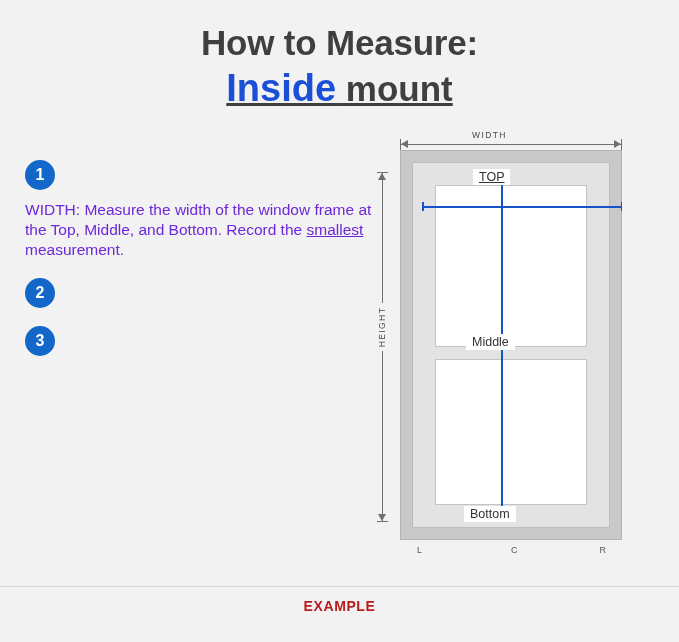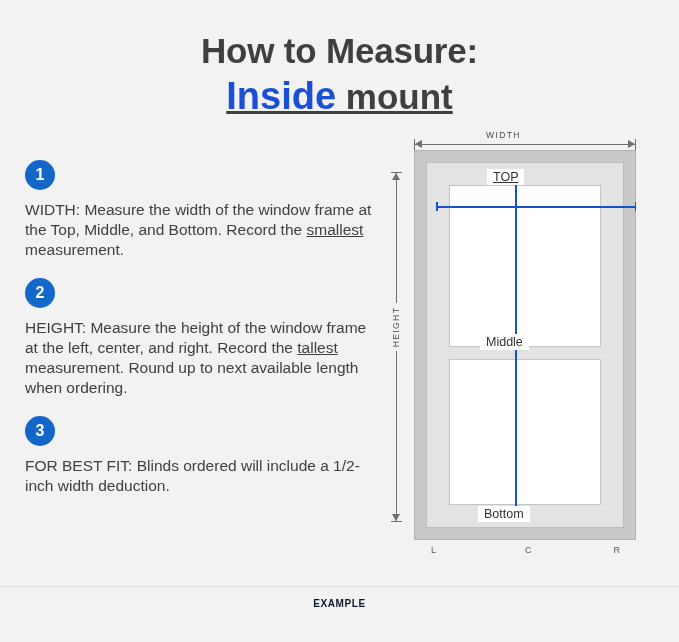--- a/index.html
+++ b/index.html
@@ -21,21 +21,20 @@
     background: #f2f2f2;
   }
 
   
   .title-block {
     position: absolute;
     top: 22px;
     left: 0;
     width: 679px;
     text-align: center;
-    margin-top: 8px;
   }
   .title-line1 {
     font-size: 35px;
     font-weight: bold;
     color: #3f3f3f;
     letter-spacing: -0.2px;
     line-height: 42px;
   }
   .title-line2 {
     font-size: 35px;
@@ -70,33 +69,33 @@
     font-size: 16px;
     font-weight: bold;
     display: flex;
     align-items: center;
     justify-content: center;
     margin-bottom: 10px;
   }
   .step-text {
     font-size: 15.5px;
     line-height: 20px;
-    color: #404040;
+    color: #6d28d9;
   }
   .lead {
     font-weight: normal;
   }
   .u {
     text-decoration: underline;
   }
 
   
   .diagram {
     position: absolute;
-    left: 384px;
+    left: 370px;
     top: 130px;
     width: 280px;
     height: 430px;
   }
 
   
   .width-arrow {
     position: absolute;
     left: 30px;
     top: 8px;
@@ -307,23 +306,23 @@
     background: #d8d8d8;
   }
   .footer {
     position: absolute;
     left: 0;
     top: 598px;
     width: 679px;
     text-align: center;
   }
   .footer-title {
-    font-size: 10px;
+    font-size: 14px;
     font-weight: bold;
-    color: #0f172a;
+    color: #b91c1c;
     letter-spacing: 0.6px;
     margin-bottom: 20px;
   }
   .footer-text {
     font-size: 14px;
     color: #3d3d3d;
   }
   .footer-text b { font-weight: bold; }
 </style>
 </head>
@@ -338,26 +337,24 @@
 
   <div class="steps">
 
     <div class="step">
       <div class="badge">1</div>
       <div class="step-text"><span class="lead">WIDTH:</span><span> Measure the width of the window frame at the Top, Middle, and Bottom. Record the </span><span class="u">smallest</span><span> measurement.</span></div>
     </div>
 
     <div class="step">
       <div class="badge">2</div>
-      <div class="step-text"><span class="lead">HEIGHT:</span><span> Measure the height of the window frame at the left, center, and right. Record the </span><span class="u">tallest</span><span> measurement. Round up to next available length when ordering.</span></div>
     </div>
 
     <div class="step">
       <div class="badge">3</div>
-      <div class="step-text"><span class="lead">FOR BEST FIT:</span><span> Blinds ordered will include a 1/2-inch width deduction.</span><span class="u"></span><span></span></div>
     </div>
 
   </div>
 
   <div class="diagram">
 
     <div class="width-arrow">
       <div class="bar"></div>
       <div class="cap-l"></div>
       <div class="cap-r"></div>

